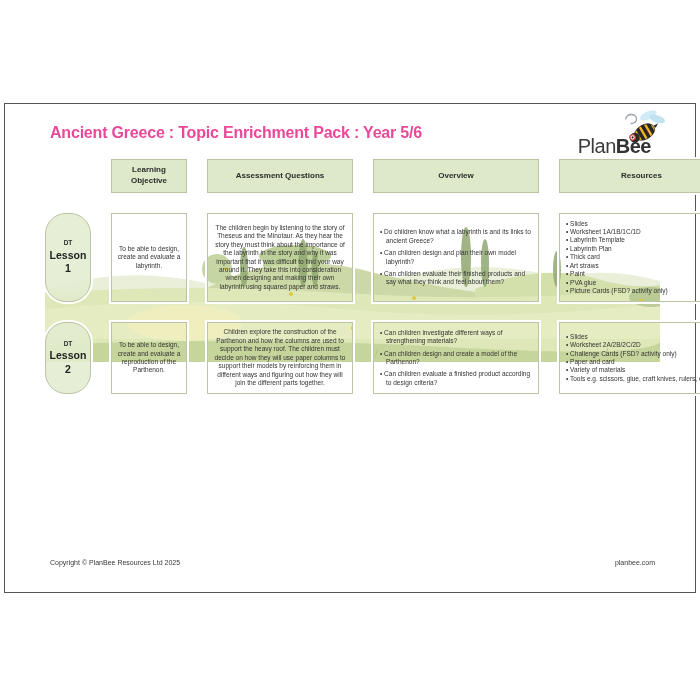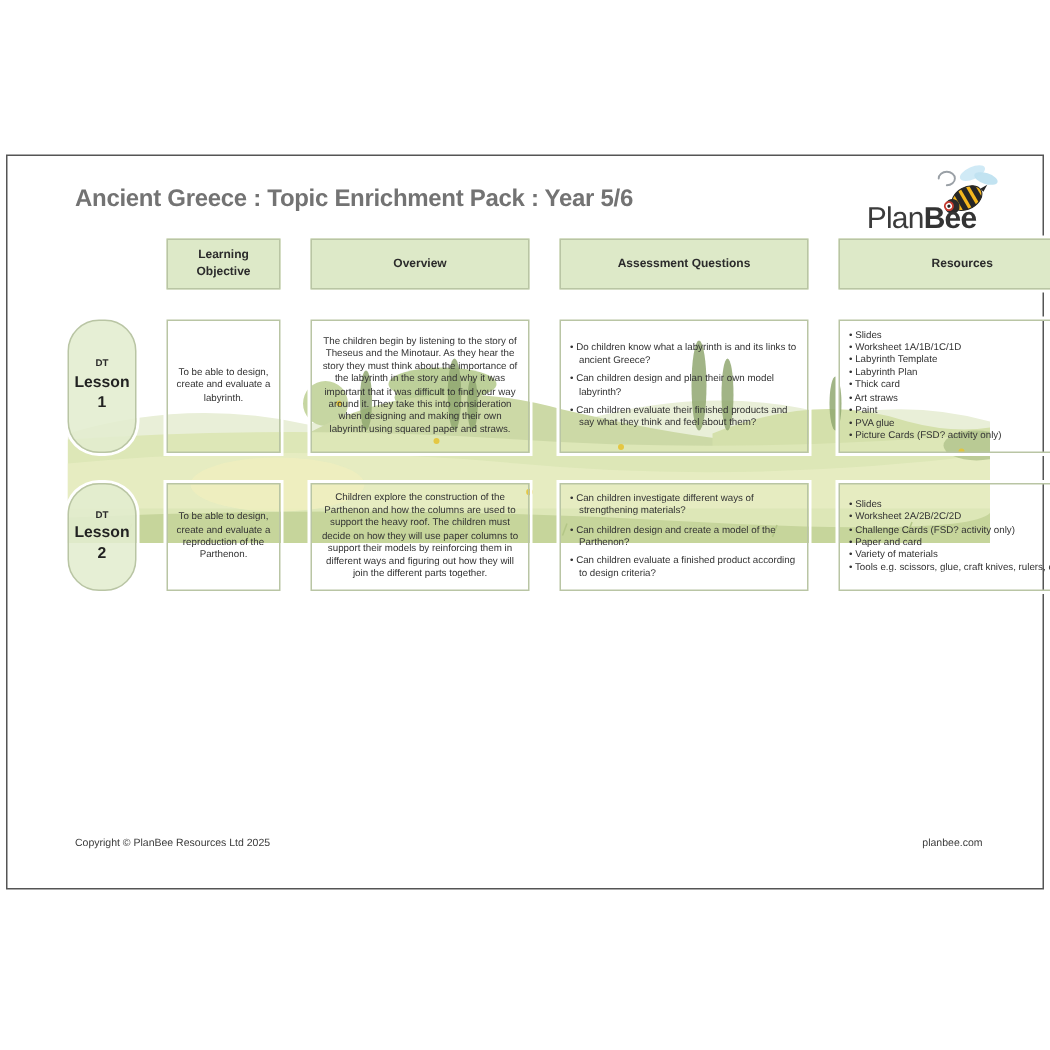--- a/index.html
+++ b/index.html
@@ -6,21 +6,21 @@
   html,body { width:700px; height:700px; background:#ffffff; font-family:"Liberation Sans", sans-serif; }
   .canvas { position:relative; width:700px; height:700px; background:#fff; overflow:hidden; }
 
   .page {
     position:absolute; left:4px; top:103px; width:692px; height:490px;
     background:#ffffff; border:1px solid #555; 
   }
 
   .title {
     position:absolute; left:45px; top:20px;
-    font-size:16px; font-weight:700; color:#737373; letter-spacing:-0.2px;
+    font-size:16px; font-weight:700; color:#ec4899; letter-spacing:-0.2px;
   }
 
   .logo { position:absolute; top:4px; right:26px; width:110px; height:52px; }
   .logo .bee-svg { position:absolute; top:0; right:0; }
   .logo-text {
     position:absolute; bottom:2px; right:18px;
     font-size:20px; color:#3b3b3b; letter-spacing:-0.5px; white-space:nowrap;
   }
   .logo-text .b { font-weight:700; color:#333; }
 
@@ -136,22 +136,22 @@
               <circle cx="596" cy="104" r="2"></circle>
             <circle cx="181" cy="72" r="1.8"></circle>
           </g>
         </svg>
       </div>
 
       <div class="grid">
 
         <div class="cell empty"></div>
         <div class="cell h">Learning Objective</div>
+        <div class="cell h">Assessment Questions</div>
         <div class="cell h">Overview</div>
-        <div class="cell h">Assessment Questions</div>
         <div class="cell h">Resources</div>
 
         <div class="cell label">
           <span class="dt">DT</span>
           <span class="lesson">Lesson 1</span>
         </div>
         <div class="cell center">To be able to design, create and evaluate a labyrinth.</div>
         <div class="cell center">The children begin by listening to the story of Theseus and the Minotaur. As they hear the story they must think about the importance of the labyrinth in the story and why it was important that it was difficult to find your way around it. They take this into consideration when designing and making their own labyrinth using squared paper and straws.</div>
         <div class="cell listcell">
           <ul class="bullets spaced">

